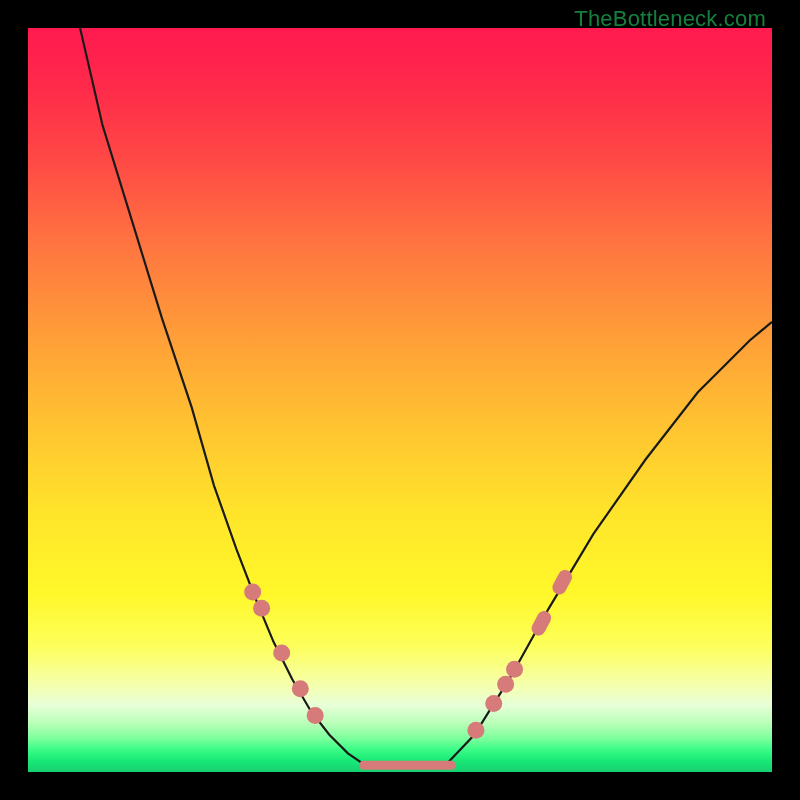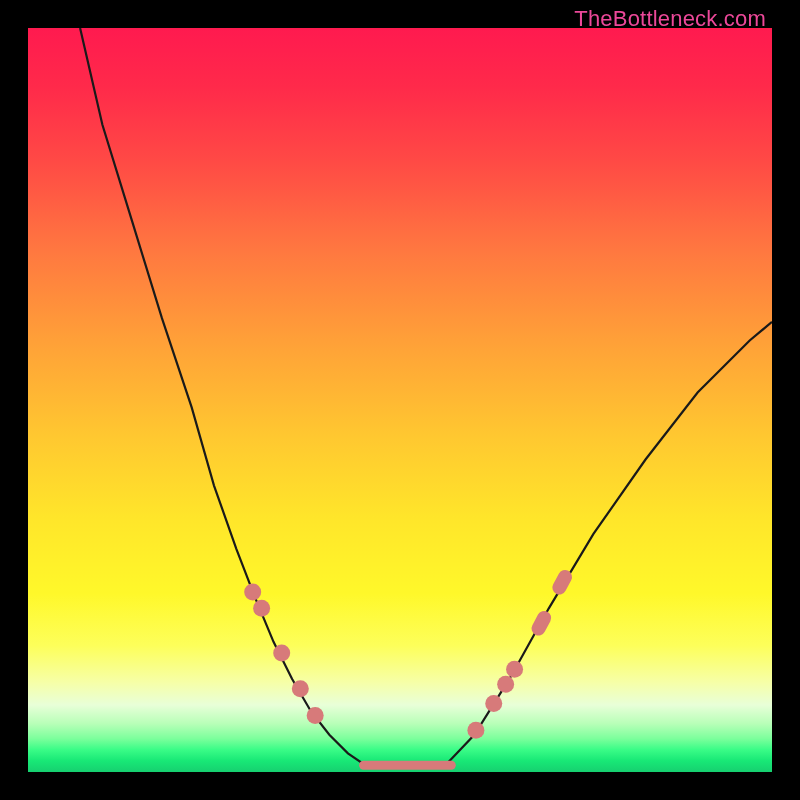--- a/index.html
+++ b/index.html
@@ -38,21 +38,21 @@
       #b8ffb8 93.5%,
       #7cff9c 95.5%,
       #3afc87 97%,
       #18e876 98.5%,
       #16d070 100%);
   }
   .watermark {
     position: absolute;
     top: 6px;
     right: 34px;
-    color: #ec4899;
+    color: #15803d;
     font-size: 22px;
     font-weight: 500;
     letter-spacing: 0.2px;
     pointer-events: none;
   }
   svg.curves {
     position: absolute;
     left: 0;
     top: 0;
     width: 744px;

